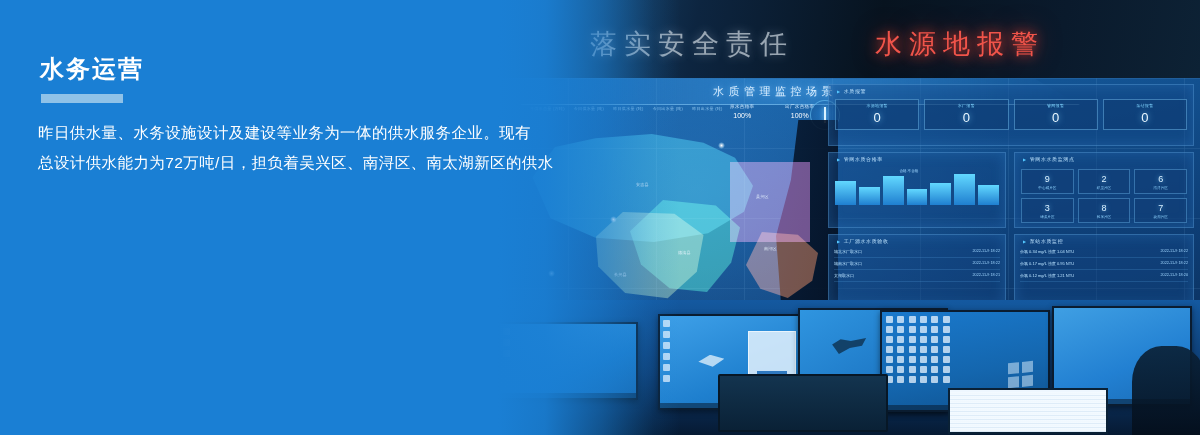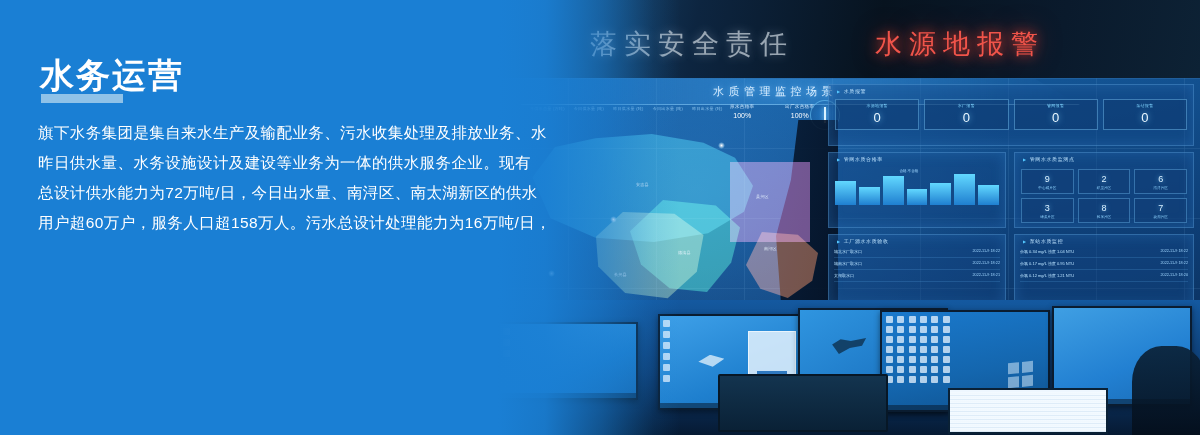--- a/index.html
+++ b/index.html
@@ -137,21 +137,21 @@
     background:linear-gradient(180deg,#0a2035,#040e1b);opacity:.9;}
 
   
   .fade { position:absolute; left:420px; top:0; width:260px; height:435px; pointer-events:none;
           background:linear-gradient(90deg,#1a7fd4 0%,#1a7fd4 30%,rgba(26,127,212,.92) 48%,
                      rgba(26,127,212,.55) 70%,rgba(26,127,212,.12) 90%,rgba(26,127,212,0) 100%); }
   .leftbg { position:absolute; left:0; top:0; width:430px; height:435px; background:#1a7fd4; }
 
   
   .content { position:absolute; left:0; top:0; width:560px; height:435px; }
-  .title { position:absolute; left:40px; top:53px; font-size:34px; font-weight:bold; color:#ffffff;
+  .title { position:absolute; left:40px; top:53px; font-size:24px; font-weight:bold; color:#ffffff;
            letter-spacing:2px; }
   .rule { position:absolute; left:41px; top:94px; width:82px; height:9px; background:#8fc2e8; }
   .body { position:absolute; left:38px; top:118px; width:512px; color:#ffffff; font-size:15.5px;
           line-height:30px; letter-spacing:.4px; }
   .body p { white-space:nowrap; }
 </style>
 </head>
 <body>
 
 <div class="banner">
@@ -403,20 +403,18 @@
 
   </div>
 
   <div class="leftbg"></div>
   <div class="fade"></div>
 
   <div class="content">
     <div class="title">水务运营</div>
     <div class="rule"></div>
     <div class="body">
-      <p>旗下水务集团是集自来水生产及输配业务、污水收集处理及排放业务、水</p>
       <p>昨日供水量、水务设施设计及建设等业务为一体的供水服务企业。现有</p>
-      <p>总设计供水能力为72万吨/日，今日出水量、南浔区、南太湖新区的供水</p>
-      <p>用户超60万户，服务人口超158万人。污水总设计处理能力为16万吨/日，</p>
+      <p>总设计供水能力为72万吨/日，担负着吴兴区、南浔区、南太湖新区的供水</p>
     </div>
   </div>
 
 </div>
 
 </body></html>

